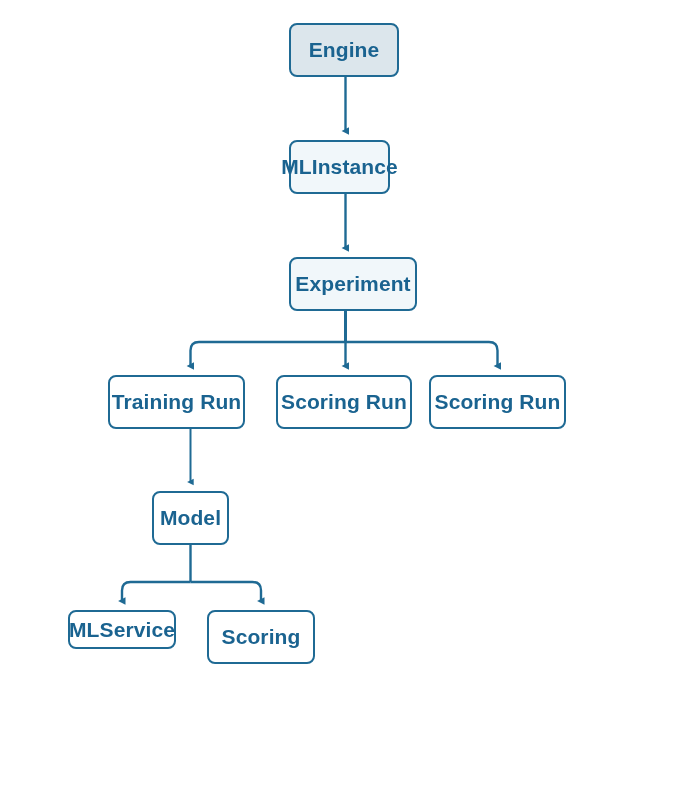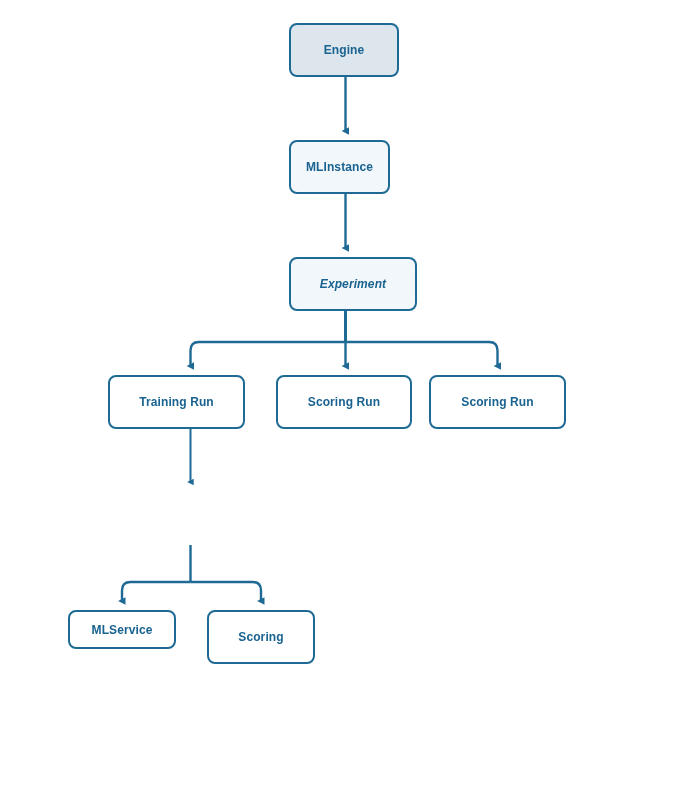--- a/index.html
+++ b/index.html
@@ -30,21 +30,21 @@
     position: absolute;
     box-sizing: border-box;
     border: 2px solid #1f6a94;
     border-radius: 8px;
     display: flex;
     align-items: center;
     justify-content: center;
     color: #1a6390;
     font-family: "Liberation Sans", sans-serif;
     font-weight: bold;
-    font-size: 12px;
+    font-size: 21px;
     letter-spacing: 0.1px;
     white-space: nowrap;
     z-index: 2;
   }
   .node-fill-accent { background: #dce6ec; }
   .node-fill-tint   { background: #f1f7fa; }
   .node-fill-plain  { background: #ffffff; }
 </style>
 </head>
 <body>
@@ -87,36 +87,39 @@
   </svg>
 
   <div class="node node-fill-accent" style="left:289px;top:23px;width:110px;height:54px;">
     <span>Engine</span>
   </div>
 
   <div class="node node-fill-tint" style="left:289px;top:140px;width:101px;height:54px;">
     <span>MLInstance</span>
   </div>
 
-  <div class="node node-fill-tint" style="left:289px;top:257px;width:128px;height:54px;font-style:italic;">
+  <div class="node node-fill-tint" style="left:289px;top:257px;width:128px;height:54px;">
     <span>Experiment</span>
   </div>
 
   <div class="node node-fill-plain" style="left:108px;top:375px;width:137px;height:54px;">
     <span>Training Run</span>
   </div>
 
   <div class="node node-fill-plain" style="left:276px;top:375px;width:136px;height:54px;">
     <span>Scoring Run</span>
   </div>
 
   <div class="node node-fill-plain" style="left:429px;top:375px;width:137px;height:54px;">
     <span>Scoring Run</span>
   </div>
 
+  <div class="node node-fill-plain" style="left:152px;top:491px;width:77px;height:54px;">
+    <span>Model</span>
+  </div>
 
   <div class="node node-fill-plain" style="left:68px;top:610px;width:108px;height:39px;">
     <span>MLService</span>
   </div>
 
   <div class="node node-fill-plain" style="left:207px;top:610px;width:108px;height:54px;">
     <span>Scoring</span>
   </div>
 
 </div>

